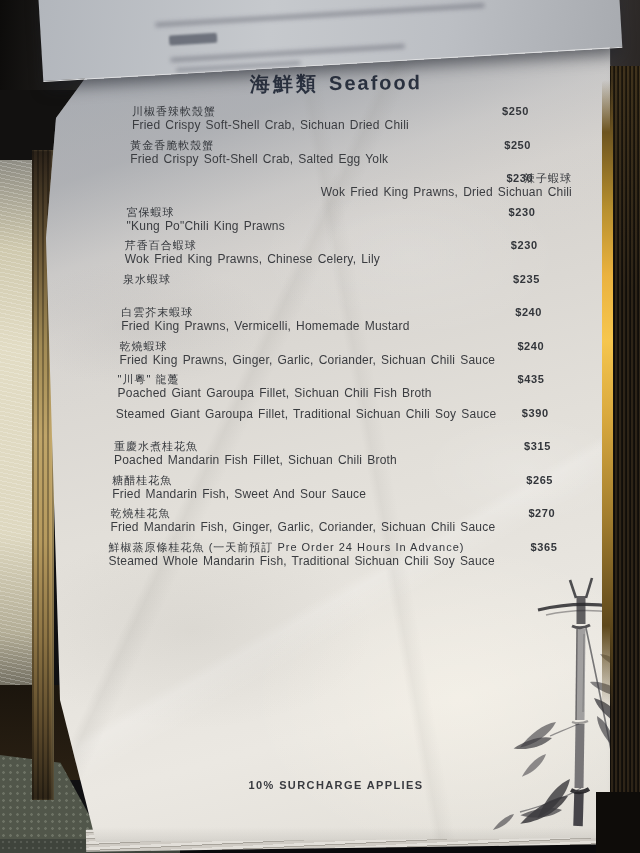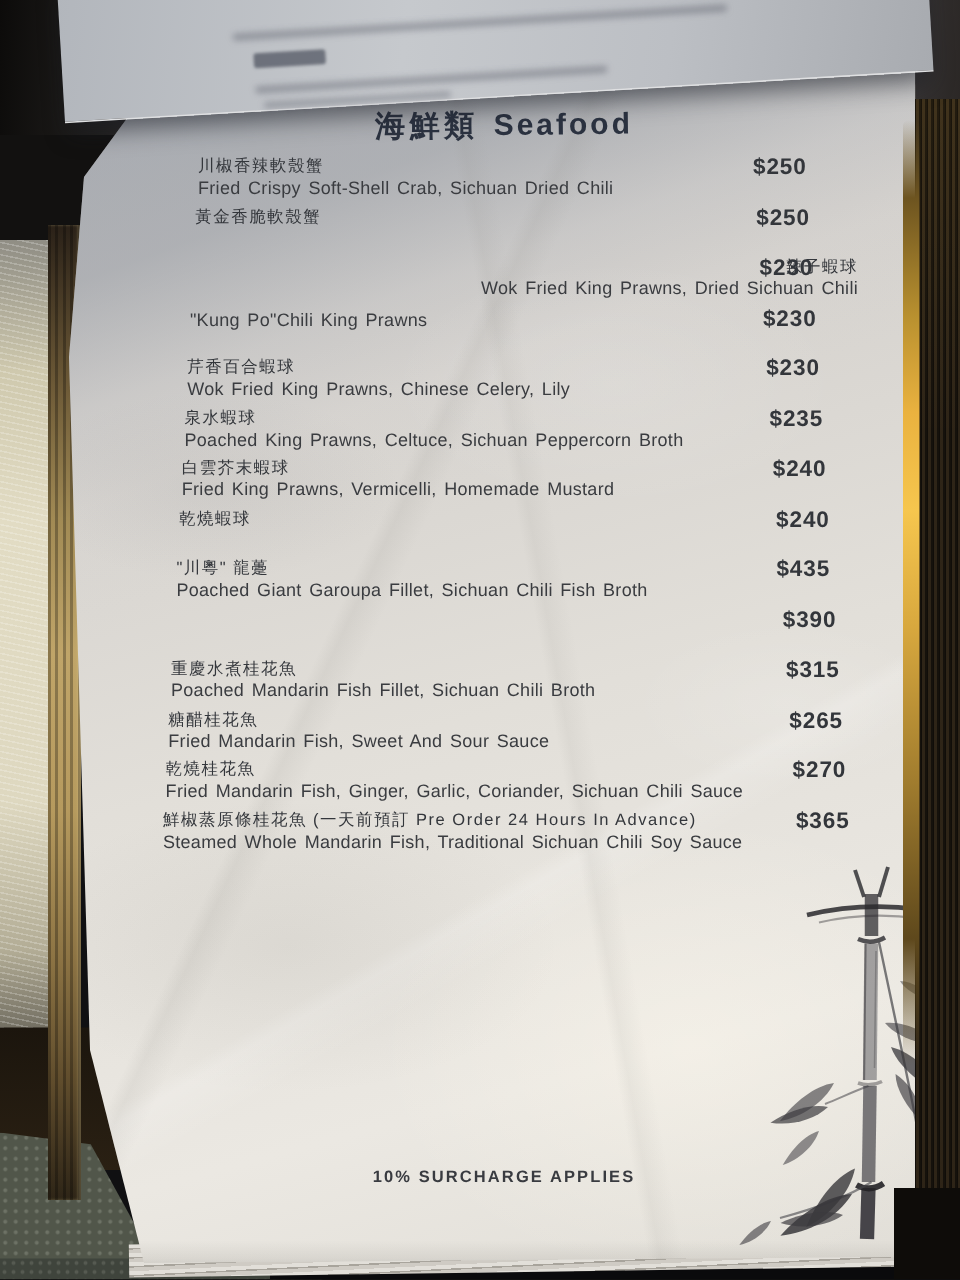--- a/index.html
+++ b/index.html
@@ -77,21 +77,21 @@
 
   
   .title{position:absolute;left:60px;top:70px;width:552px;margin:0;text-align:center;
     font-size:20px;font-weight:bold;color:#2b3240;letter-spacing:1px;transform:rotate(-0.6deg);}
   .title .t-zh{letter-spacing:3px;margin-right:10px;}
   .title .t-en{letter-spacing:2px;}
   .items{position:absolute;left:120px;top:105px;width:452px;}
   .item{position:relative;height:27px;margin-bottom:6.5px;}
   .item .zh{font-size:11px;line-height:13px;font-weight:normal;color:#33363b;letter-spacing:1px;white-space:nowrap;}
   .item .en{font-size:12px;line-height:14px;color:#3a3c40;letter-spacing:.2px;word-spacing:1.5px;white-space:nowrap;}
-  .item .price{position:absolute;top:0;font-size:15px;line-height:13px;font-weight:bold;color:#33363b;letter-spacing:.6px;}
+  .item .price{position:absolute;top:0;font-size:11px;line-height:13px;font-weight:bold;color:#33363b;letter-spacing:.6px;}
   .surcharge{position:absolute;left:60px;top:779px;width:552px;text-align:center;
     font-size:11px;font-weight:bold;letter-spacing:1.4px;color:#393b40;}
   .bamboo{position:absolute;left:480px;top:574px;}
 </style>
 </head>
 <body>
 
 <div id="scene">
 
   <div class="table-top"></div>
@@ -114,56 +114,59 @@
     </h1>
 
     <div class="items">
         <div class="item" style="margin-left: 12px;">
           <div class="zh">川椒香辣軟殼蟹</div>
           <div class="en">Fried Crispy Soft-Shell Crab, Sichuan Dried Chili</div>
           <div class="price" style="left:370px">$250</div>
         </div>
         <div class="item" style="margin-left: 10.2px;">
           <div class="zh">黃金香脆軟殼蟹</div>
+          <div class="en">Fried Crispy Soft-Shell Crab, Salted Egg Yolk</div>
           <div class="price" style="left:374px">$250</div>
         </div>
         <div class="item" style="margin-left: 8.4px; text-align: right;">
           <div class="zh">辣子蝦球</div>
           <div class="en">Wok Fried King Prawns, Dried Sichuan Chili</div>
           <div class="price" style="left:378px">$230</div>
         </div>
         <div class="item" style="margin-left: 6.6px;">
+          <div class="zh">宮保蝦球</div>
           <div class="en">"Kung Po"Chili King Prawns</div>
           <div class="price" style="left:382px">$230</div>
         </div>
         <div class="item" style="margin-left: 4.8px;">
           <div class="zh">芹香百合蝦球</div>
           <div class="en">Wok Fried King Prawns, Chinese Celery, Lily</div>
           <div class="price" style="left:386px">$230</div>
         </div>
         <div class="item" style="margin-left: 3px;">
           <div class="zh">泉水蝦球</div>
-          <div class="en">Poached King Prawns, Celtuce, Sichuan Peppercorn Broth</div>
           <div class="price" style="left:390px">$235</div>
         </div>
         <div class="item" style="margin-left: 1.2px;">
           <div class="zh">白雲芥末蝦球</div>
           <div class="en">Fried King Prawns, Vermicelli, Homemade Mustard</div>
           <div class="price" style="left:394px">$240</div>
         </div>
         <div class="item" style="margin-left: -0.6px;">
           <div class="zh">乾燒蝦球</div>
+          <div class="en">Fried King Prawns, Ginger, Garlic, Coriander, Sichuan Chili Sauce</div>
           <div class="price" style="left:398px">$240</div>
         </div>
         <div class="item" style="margin-left: -2.4px;">
           <div class="zh">"川粵" 龍躉</div>
           <div class="en">Poached Giant Garoupa Fillet, Sichuan Chili Fish Broth</div>
           <div class="price" style="left:400px">$435</div>
         </div>
         <div class="item" style="margin-left: -4.2px;">
+          <div class="en">Steamed Giant Garoupa Fillet, Traditional Sichuan Chili Soy Sauce</div>
           <div class="price" style="left:406px">$390</div>
         </div>
         <div class="item" style="margin-left: -6px;">
           <div class="zh">重慶水煮桂花魚</div>
           <div class="en">Poached Mandarin Fish Fillet, Sichuan Chili Broth</div>
           <div class="price" style="left:410px">$315</div>
         </div>
         <div class="item" style="margin-left: -7.8px;">
           <div class="zh">糖醋桂花魚</div>
           <div class="en">Fried Mandarin Fish, Sweet And Sour Sauce</div>

